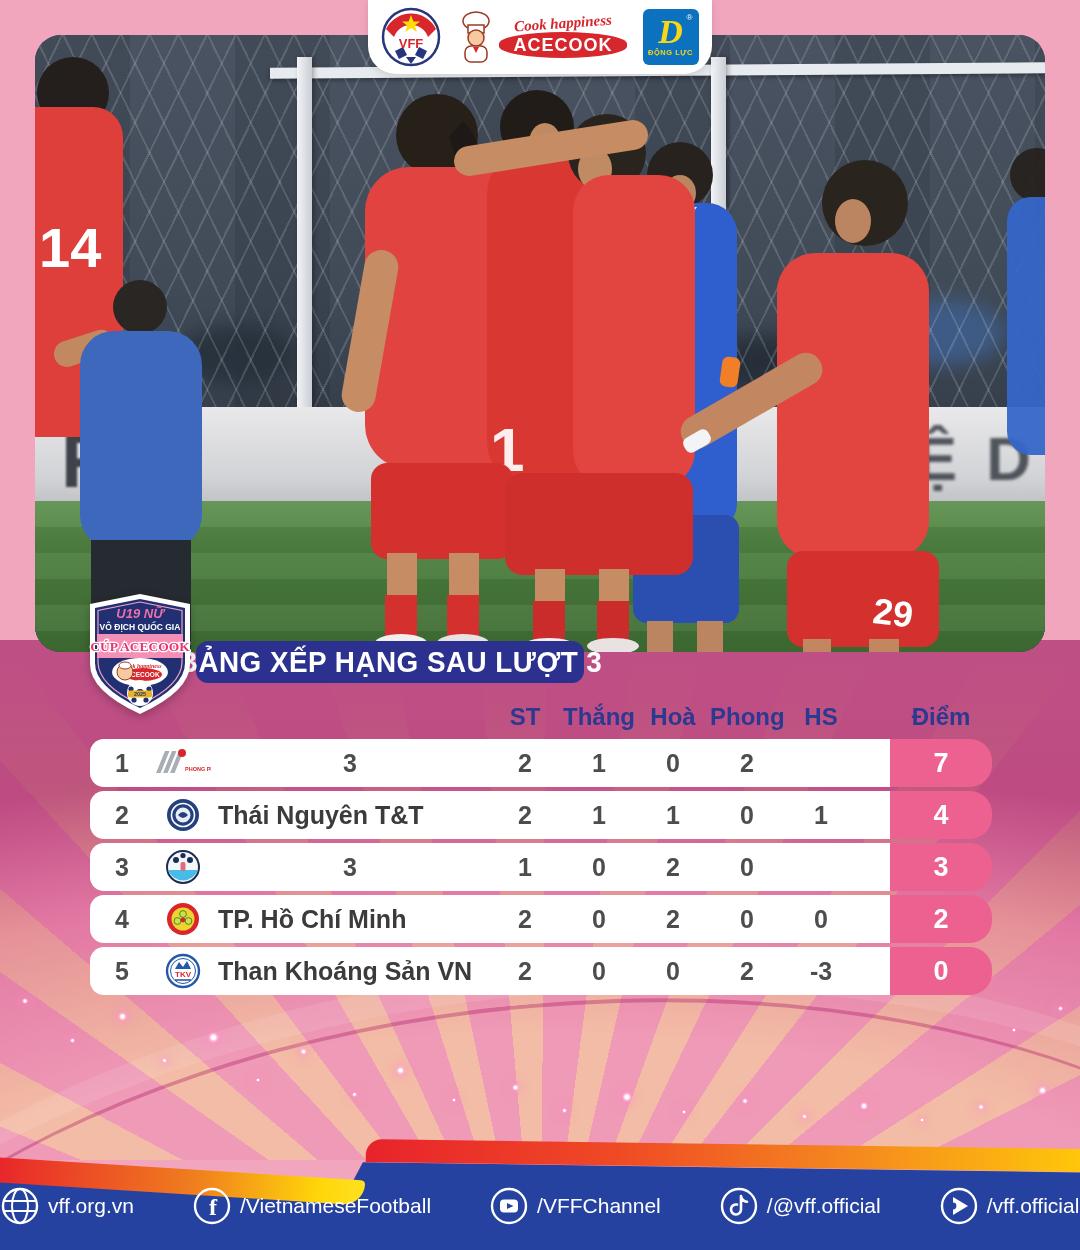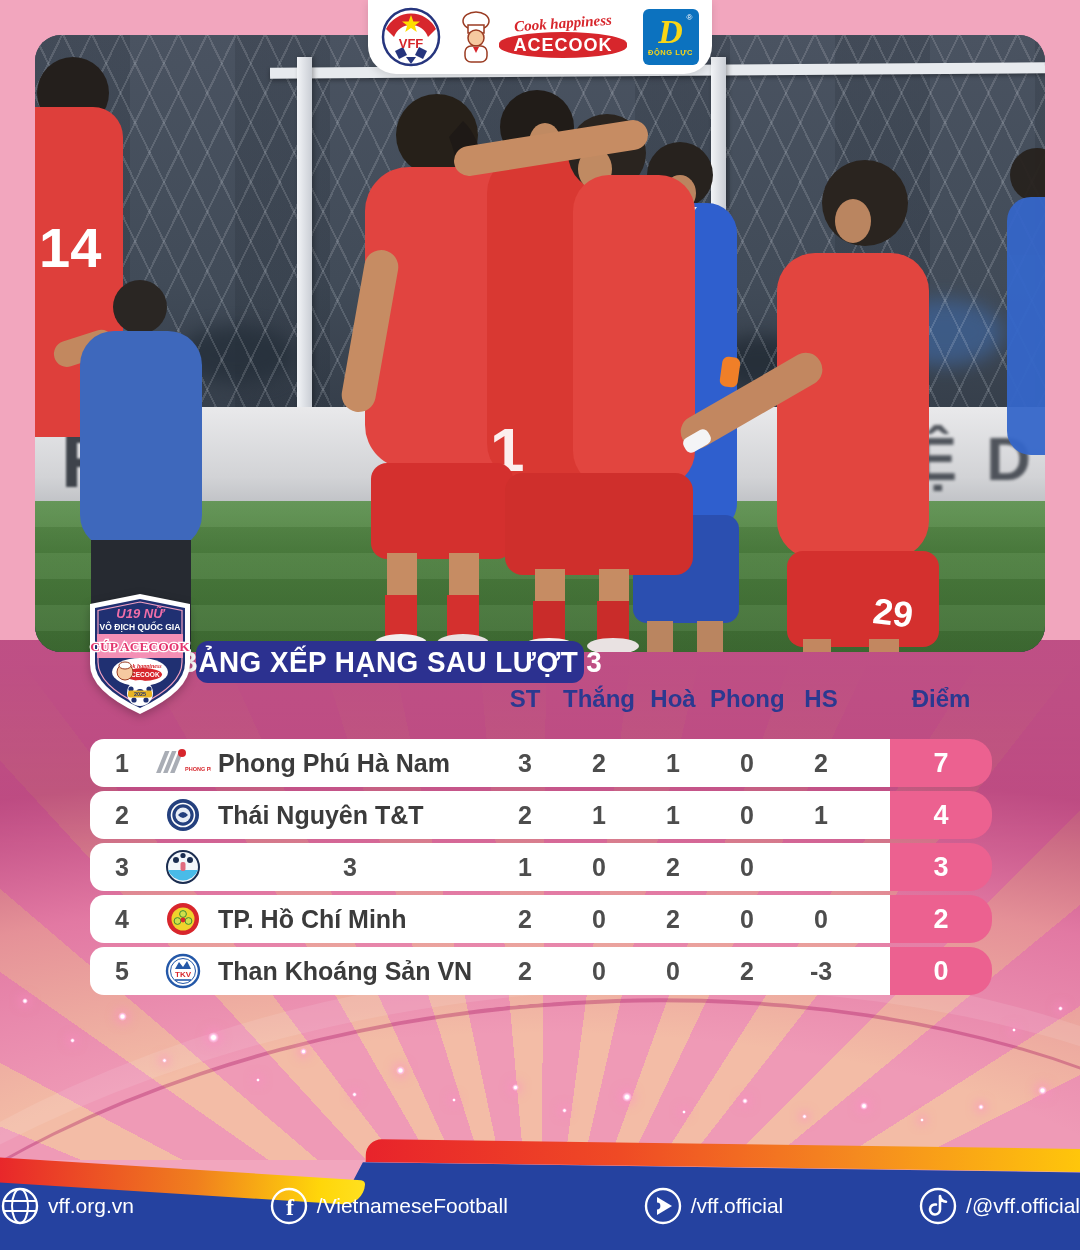--- a/index.html
+++ b/index.html
@@ -80,21 +80,21 @@
   .badge{position:absolute;left:82px;top:592px;width:116px;height:126px;z-index:8;
     filter:drop-shadow(0 3px 5px rgba(0,0,0,.25));}
 
   
   .titlebar{position:absolute;left:196px;top:641px;width:388px;height:42px;background:#2C3190;
     border-radius:12px;display:flex;align-items:center;justify-content:center;z-index:6;}
   .titlebar span{color:#fff;font-weight:bold;font-size:29px;letter-spacing:.5px;
     transform:scaleX(.96);white-space:nowrap;}
 
   
-  .thead{position:absolute;left:90px;top:681px;width:902px;height:36px;display:grid;
+  .thead{position:absolute;left:90px;top:699px;width:902px;height:36px;display:grid;
     grid-template-columns:398px 74px 74px 74px 74px 74px 32px 102px;align-items:center;z-index:5;}
   .thead span{text-align:center;color:#2B3990;font-weight:bold;font-size:24px;}
   .rows{position:absolute;left:90px;top:739px;width:902px;z-index:5;}
   .trow{position:relative;height:48px;margin-bottom:4px;}
   .rowwhite{position:absolute;left:0;top:0;width:800px;height:48px;background:#fff;
     border-radius:14px 0 0 14px;display:grid;
     grid-template-columns:64px 58px 276px 74px 74px 74px 74px 74px;align-items:center;}
   .rowwhite .rk{text-align:center;font-size:25px;font-weight:bold;color:#4D4D4D;}
   .rowwhite .lg{display:flex;align-items:flex-start;justify-content:center;}
   .rowwhite .tm{font-size:25px;font-weight:bold;color:#3B3B3B;padding-left:6px;white-space:nowrap;}
@@ -105,21 +105,21 @@
 
   
   .footer{position:absolute;left:0;top:1136px;width:1080px;height:114px;background:#2542A0;
     clip-path:polygon(0 31%,31.9% 44%,32.6% 41%,33.6% 23%,100% 32%,100% 100%,0 100%);z-index:4;}
   .ribbon-l{position:absolute;left:-8px;top:1157px;width:374px;height:25px;
     background:linear-gradient(90deg,#E8232B 0%,#F07F1E 55%,#FFD60A 88%,#FFE01F 100%);
     transform:rotate(3.6deg);transform-origin:left top;border-radius:4px 6px 30px 4px;z-index:5;}
   .ribbon-r{position:absolute;left:366px;top:1139px;width:722px;height:23px;
     background:linear-gradient(90deg,#E8232B 0%,#EF4A25 35%,#F58A1F 68%,#FFC80A 100%);
     transform:rotate(.8deg);transform-origin:left top;border-top-left-radius:16px;z-index:5;}
-  .social{position:absolute;left:0;right:0;top:1186px;display:flex;justify-content:space-between;
+  .social{position:absolute;left:0;right:0;top:1186px;display:flex;justify-content:flex-start;
     gap:58px;align-items:center;z-index:6;}
   .sitem{display:flex;align-items:center;gap:8px;color:#fff;font-size:21px;}
   .sicon{width:40px;height:40px;flex:0 0 auto;}
 </style>
 </head>
 <body>
 
 <div class="canvas">
 
   <div class="sunburst"></div>
@@ -317,21 +317,20 @@
           <svg width="56" height="34" viewBox="0 0 56 34">
             <g transform="skewX(-22)" fill="#A9ADB5">
               <rect x="12" y="5" width="4.5" height="22"></rect>
                 <rect x="19" y="5" width="4.5" height="22"></rect>
                 <rect x="26" y="5" width="4.5" height="22"></rect>
             </g>
             <circle cx="27" cy="7" r="4" fill="#D7262C"></circle>
             <text x="30" y="25" font-size="5.5" font-weight="bold" fill="#D7262C" font-family="Liberation Sans,sans-serif">PHONG PHU</text>
           </svg>
         </span>
-        <span class="tm">Phong Phú Hà Nam</span>
         <span class="nu">3</span>
         <span class="nu">2</span>
         <span class="nu">1</span>
         <span class="nu">0</span>
         <span class="nu">2</span>
       </div>
       <div class="points">7</div>
     </div>
 
     <div class="trow">
@@ -439,27 +438,35 @@
     <div class="sitem">
       <svg class="sicon" viewBox="0 0 40 40">
         <circle cx="20" cy="20" r="17" fill="none" stroke="#fff" stroke-width="2.4"></circle>
         <text x="21" y="29" text-anchor="middle" font-size="24" font-weight="bold" fill="#fff" font-family="Liberation Serif,serif">f</text>
       </svg>
       <span>/VietnameseFootball</span>
     </div>
     <div class="sitem">
       <svg class="sicon" viewBox="0 0 40 40">
         <circle cx="20" cy="20" r="17" fill="none" stroke="#fff" stroke-width="2.4"></circle>
-        <path d="M14 11 L29 20 L14 29 Z" fill="#fff"></path>
-        <circle cx="14" cy="20" r="3.4" fill="#2542A0"></circle>
-      </svg>
-      <span>/vff.official</span>
+        <rect x="11" y="13.5" width="18" height="13" rx="4" fill="#fff"></rect>
+        <polygon points="18,17 24.5,20 18,23" fill="#2542A0"></polygon>
+      </svg>
+      <span>/VFFChannel</span>
     </div>
     <div class="sitem">
       <svg class="sicon" viewBox="0 0 40 40">
         <circle cx="20" cy="20" r="17" fill="none" stroke="#fff" stroke-width="2.4"></circle>
         <path d="M22 10 v13.5 a5 5 0 1 1 -4 -4.9 M22 10 c.6 3.4 2.8 5.4 6 5.8" fill="none" stroke="#fff" stroke-width="2.6" stroke-linecap="round"></path>
       </svg>
       <span>/@vff.official</span>
     </div>
+    <div class="sitem">
+      <svg class="sicon" viewBox="0 0 40 40">
+        <circle cx="20" cy="20" r="17" fill="none" stroke="#fff" stroke-width="2.4"></circle>
+        <path d="M14 11 L29 20 L14 29 Z" fill="#fff"></path>
+        <circle cx="14" cy="20" r="3.4" fill="#2542A0"></circle>
+      </svg>
+      <span>/vff.official</span>
+    </div>
   </div>
 
 </div>
 
 </body></html>

